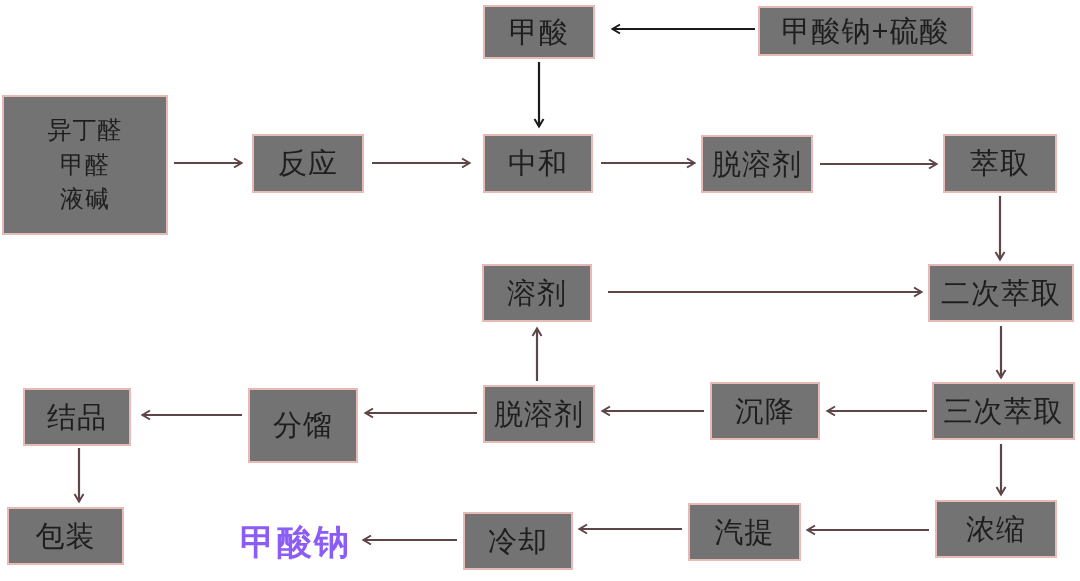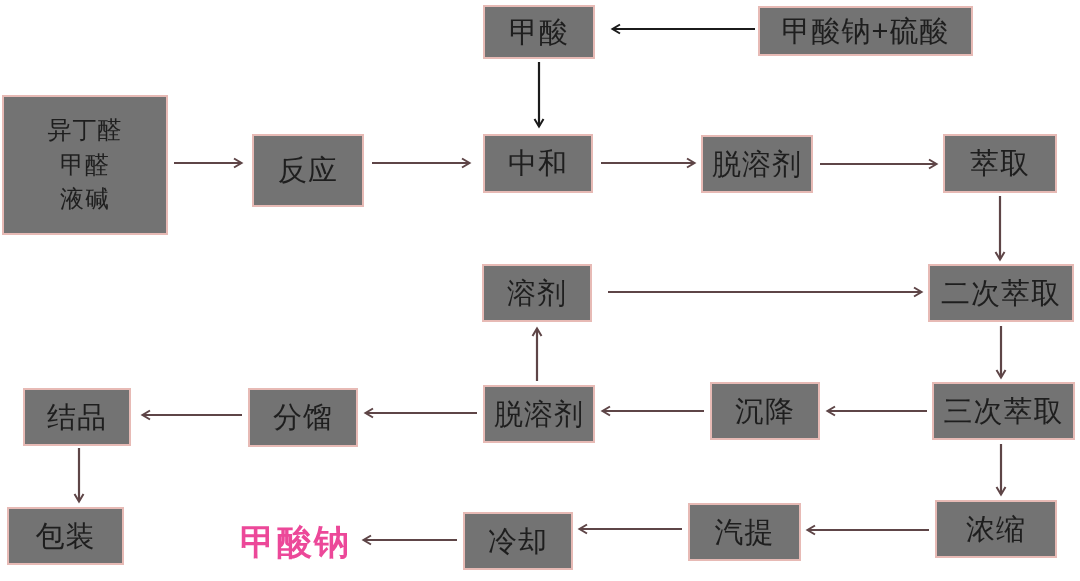--- a/index.html
+++ b/index.html
@@ -30,21 +30,21 @@
     font-size: 29px;
     line-height: 1.38;
     color: #1e1e1e;
     letter-spacing: 1px;
   }
   .node.feed { font-size: 24px; line-height: 1.45; }
   .product-label {
     position: absolute;
     font-size: 35px;
     font-weight: 700;
-    color: #ec4899;
+    color: #8b5cf6;
     letter-spacing: 2px;
     white-space: nowrap;
   }
 </style>
 </head>
 <body>
 
 <div class="canvas">
 
   <svg class="edges-layer" width="1080" height="581" viewBox="0 0 1080 581" xmlns="http://www.w3.org/2000/svg">
@@ -76,21 +76,21 @@
     <line x1="1001" y1="444" x2="1001" y2="494" stroke="#5e4547" stroke-width="2.2" marker-end="url(#head-maroon)"></line>
     <line x1="929" y1="530" x2="808" y2="530" stroke="#5e4547" stroke-width="2.2" marker-end="url(#head-maroon)"></line>
     <line x1="682" y1="529" x2="580" y2="529" stroke="#5e4547" stroke-width="2.2" marker-end="url(#head-maroon)"></line>
     <line x1="457" y1="540" x2="364" y2="540" stroke="#5e4547" stroke-width="2.2" marker-end="url(#head-maroon)"></line>
   </svg>
 
   <div class="node feed" style="left:2px; top:95px; width:166px; height:140px;">异丁醛
 甲醛
 液碱</div>
 
-  <div class="node" style="left:252px; top:134px; width:112px; height:73px;">反应</div>
+  <div class="node" style="left:252px; top:134px; width:112px; height:59px;">反应</div>
 
   <div class="node" style="left:483px; top:5px; width:112px; height:54px;">甲酸</div>
 
   <div class="node" style="left:758px; top:6px; width:215px; height:50px;">甲酸钠+硫酸</div>
 
   <div class="node" style="left:483px; top:134px; width:110px; height:59px;">中和</div>
 
   <div class="node" style="left:701px; top:135px; width:112px; height:58px;">脱溶剂</div>
 
   <div class="node" style="left:943px; top:134px; width:114px; height:59px;">萃取</div>
@@ -98,21 +98,21 @@
   <div class="node" style="left:482px; top:264px; width:110px; height:58px;">溶剂</div>
 
   <div class="node" style="left:928px; top:264px; width:146px; height:58px;">二次萃取</div>
 
   <div class="node" style="left:932px; top:382px; width:143px; height:58px;">三次萃取</div>
 
   <div class="node" style="left:710px; top:382px; width:110px; height:58px;">沉降</div>
 
   <div class="node" style="left:483px; top:385px; width:112px; height:58px;">脱溶剂</div>
 
-  <div class="node" style="left:248px; top:388px; width:110px; height:59px;">分馏</div>
+  <div class="node" style="left:248px; top:388px; width:110px; height:75px;">分馏</div>
 
   <div class="node" style="left:23px; top:388px; width:108px; height:58px;">结品</div>
 
   <div class="node" style="left:7px; top:507px; width:117px; height:58px;">包装</div>
 
   <div class="node" style="left:463px; top:512px; width:110px; height:58px;">冷却</div>
 
   <div class="node" style="left:688px; top:503px; width:113px; height:58px;font-family:Liberation Serif, serif;">汽提</div>
 
   <div class="node" style="left:935px; top:500px; width:122px; height:58px;">浓缩</div>

